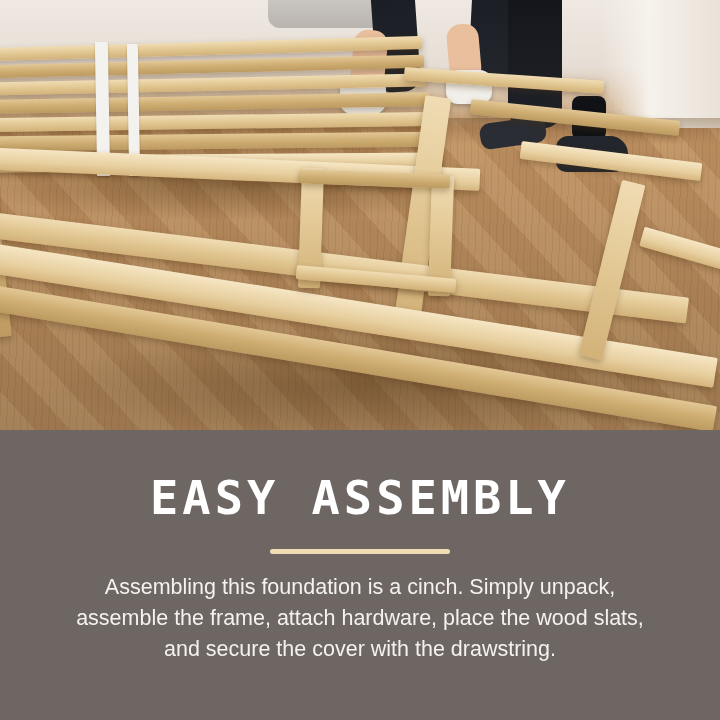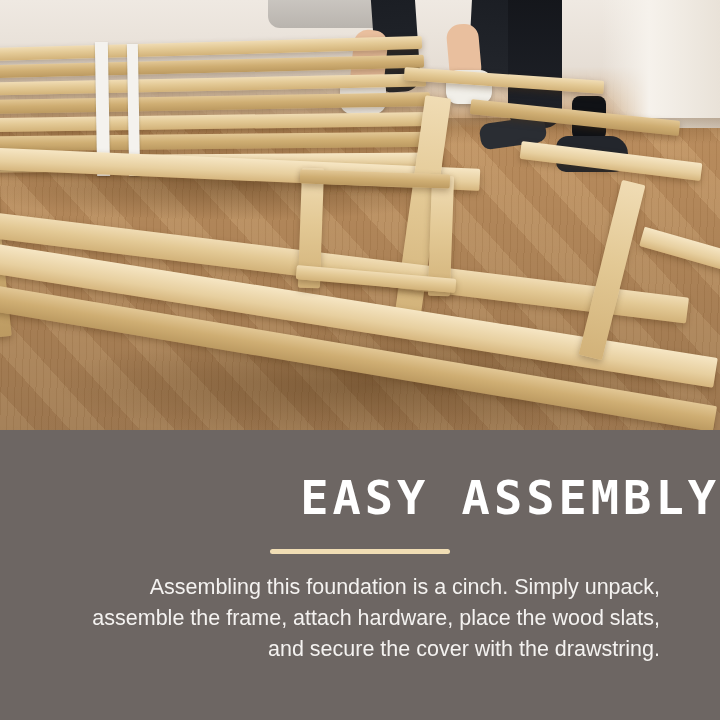--- a/index.html
+++ b/index.html
@@ -117,21 +117,21 @@
   .panel {
     position: absolute;
     left: 0; top: 430px;
     width: 720px; height: 290px;
     background: #6d6663;
   }
   .headline {
     position: absolute;
     left: 0; top: 44px;
     width: 720px;
-    text-align: right;
+    text-align: center;
     color: #ffffff;
     font-size: 47px;
     line-height: 1;
     letter-spacing: 4px;
     font-weight: 700;
     font-family: "DejaVu Sans Mono", monospace;
   }
   .rule {
     position: absolute;
     left: 50%;
@@ -140,21 +140,21 @@
     width: 180px;
     height: 5px;
     background: #f0ddb4;
     border-radius: 3px;
   }
   .body-copy {
     position: absolute;
     left: 60px;
     top: 142px;
     width: 600px;
-    text-align: right;
+    text-align: center;
     color: #f4f2f0;
     font-size: 21.5px;
     line-height: 31px;
   }
 
   
   .logo {
     position: absolute;
     left: 14px;
     top: 18px;

